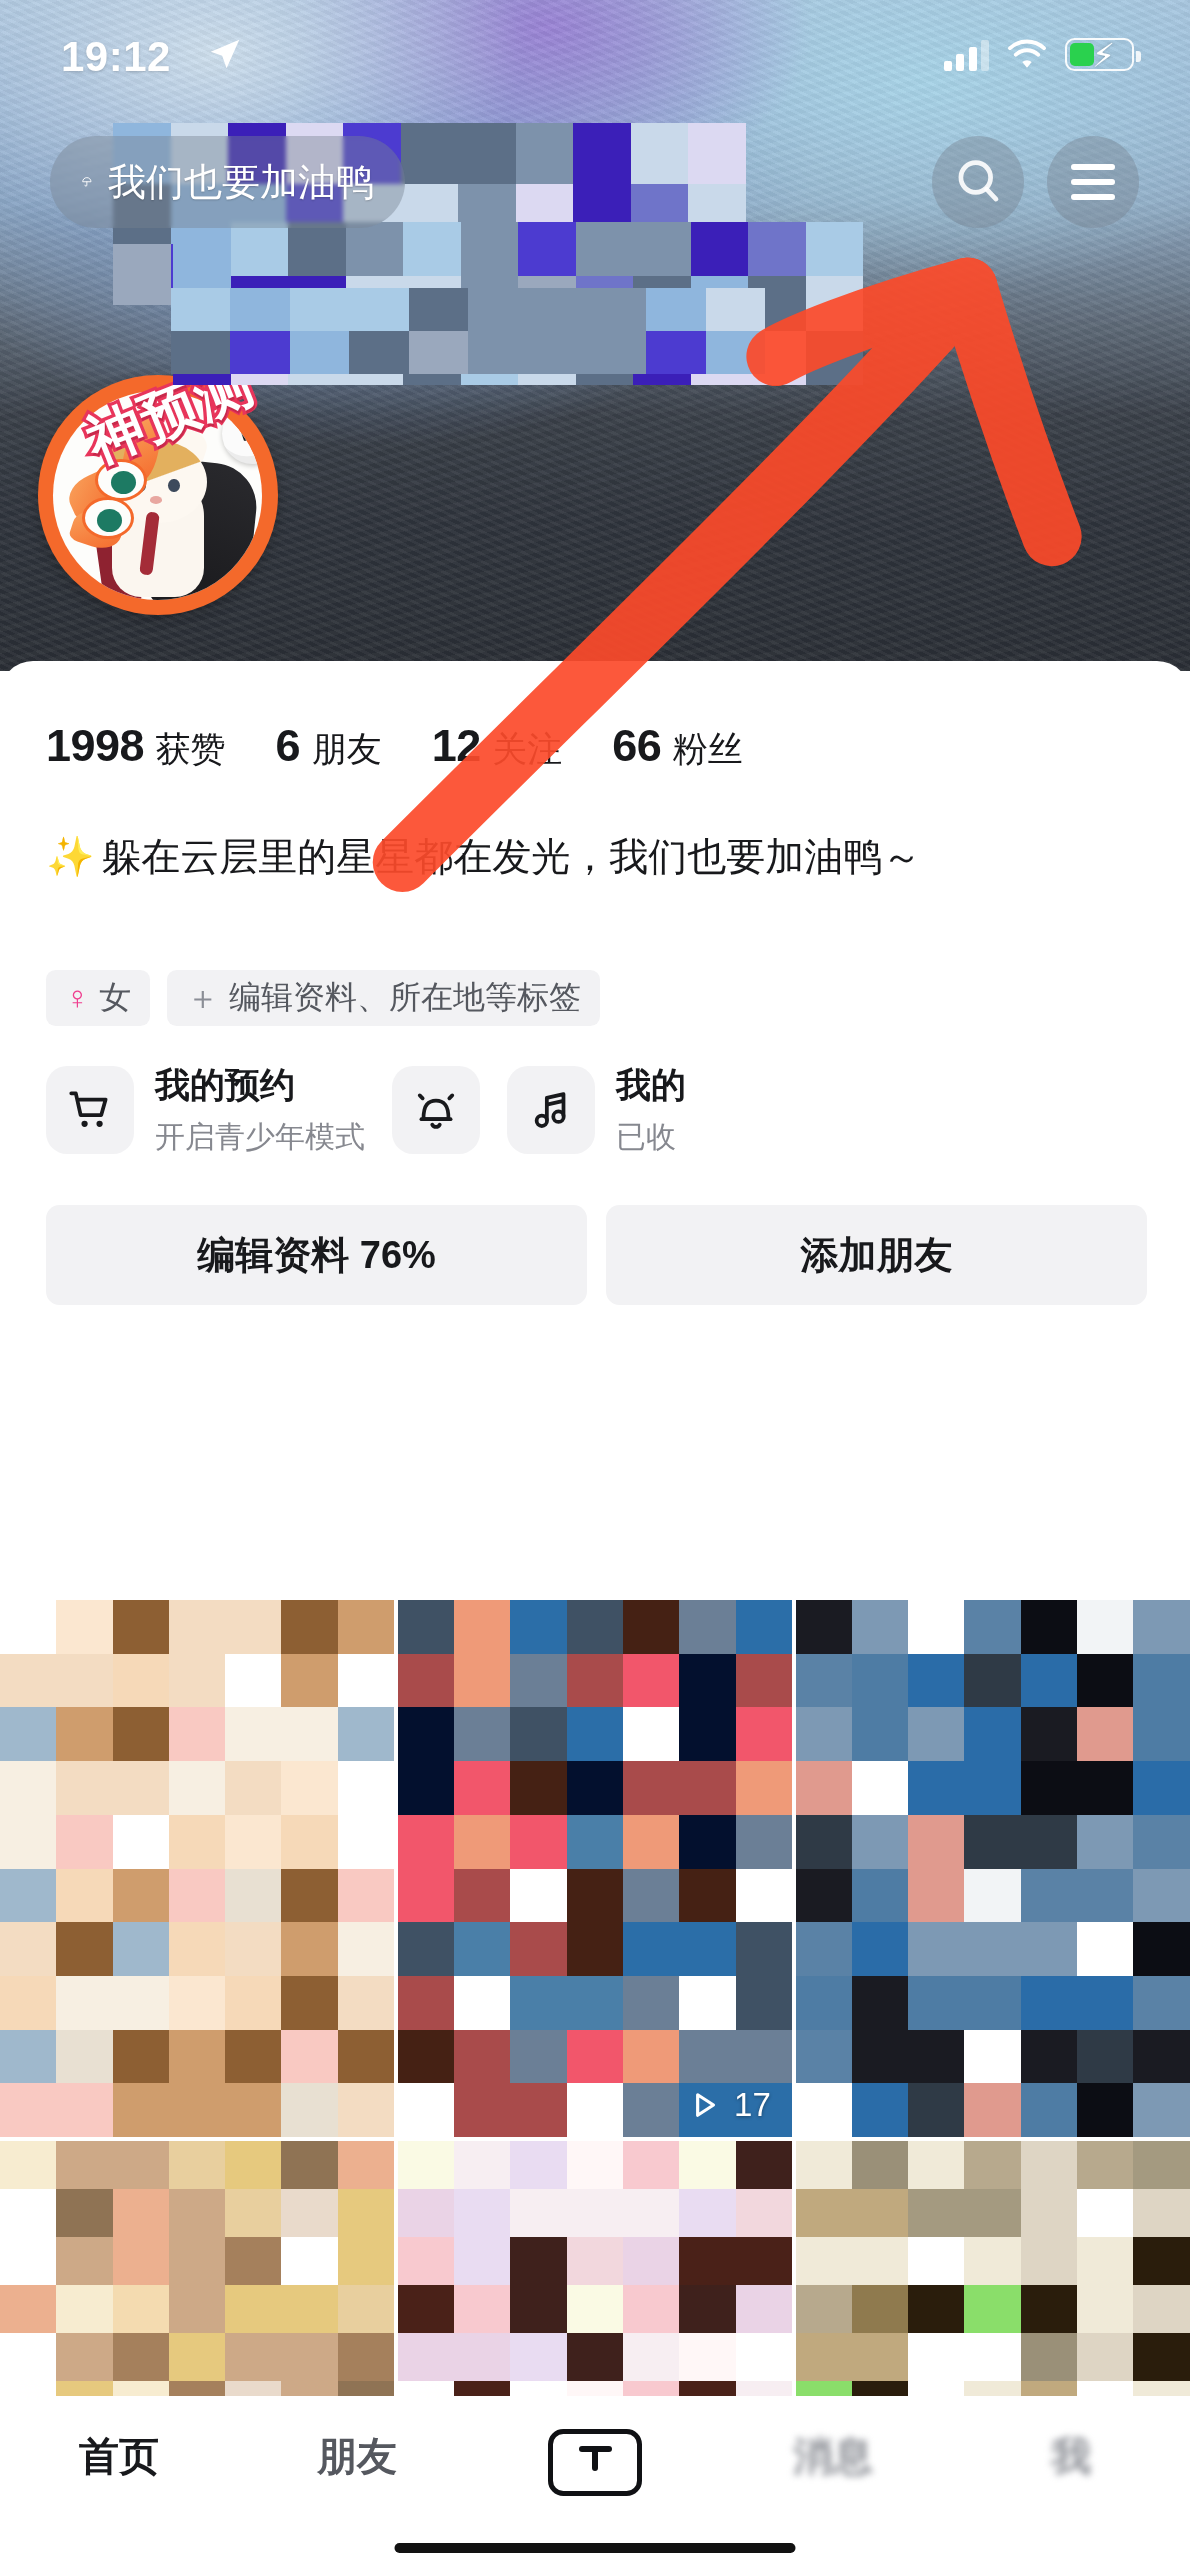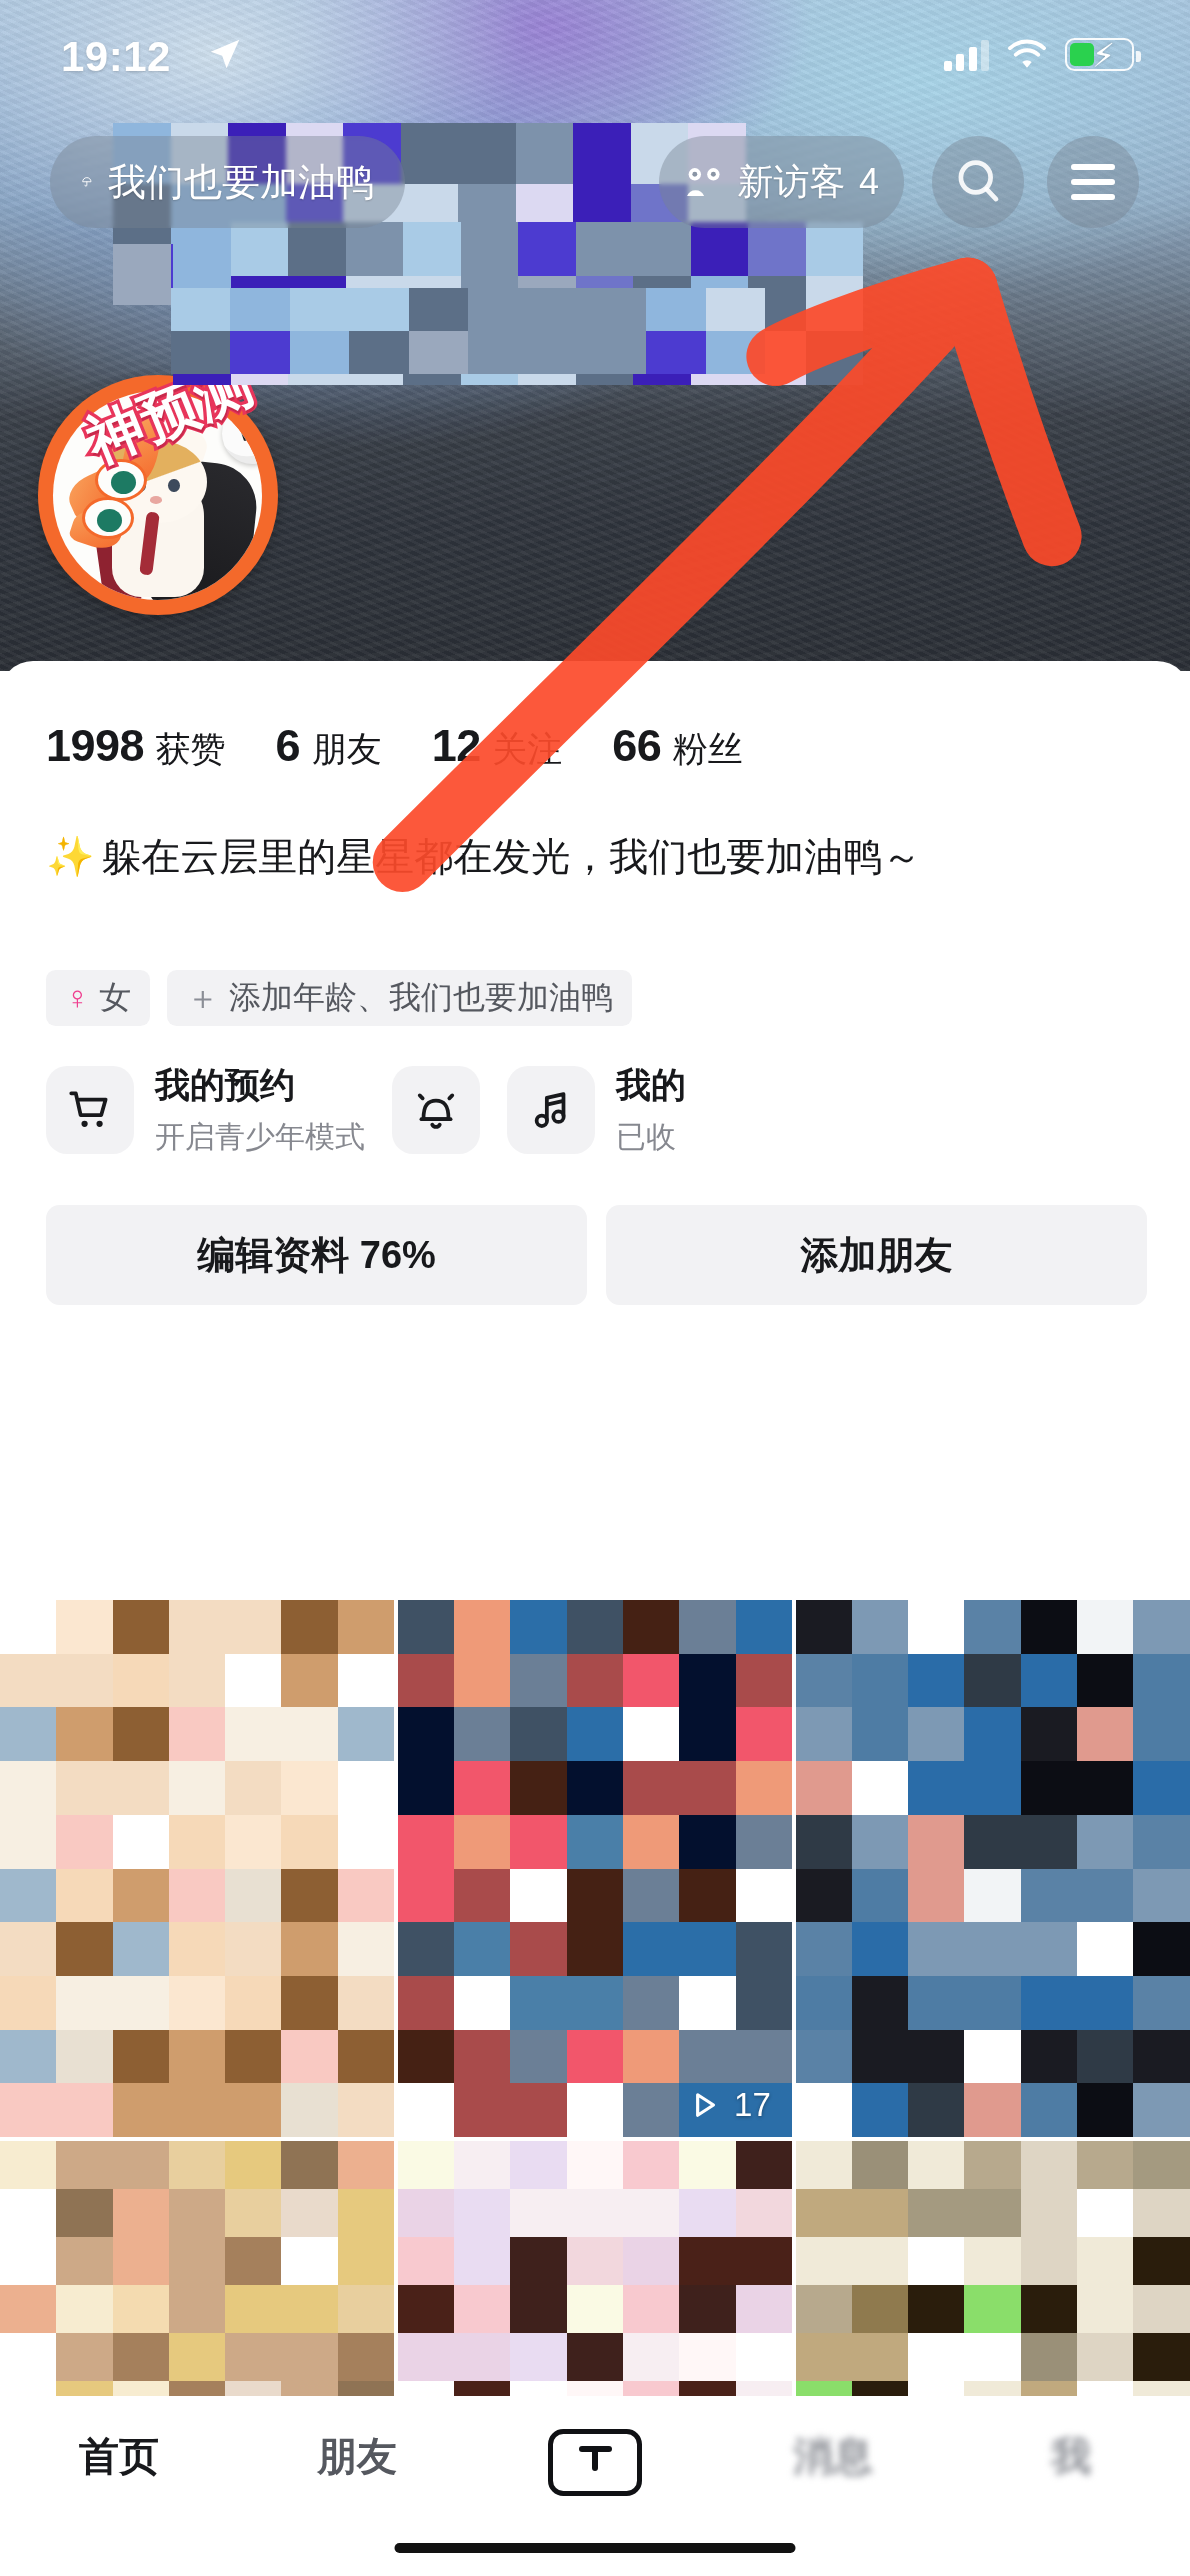--- a/index.html
+++ b/index.html
@@ -368,31 +368,20 @@
 
   <div class="topnav">
     <div class="pill pill-teen">
       <svg width="42" height="42" viewBox="0 0 24 24">
         <path d="M12 3a8.5 8.5 0 0 1 8.5 8.5H3.5A8.5 8.5 0 0 1 12 3z" stroke="#fff" stroke-width="1.9" fill="none"></path>
         <path d="M12 11.5v7a2 2 0 0 1-4 0" stroke="#fff" stroke-width="1.9" fill="none" stroke-linecap="round"></path>
       </svg>
       <span class="pt-label">我们也要加油鸭</span>
     </div>
 
-    <div class="pill pill-visit">
-      <svg width="44" height="38" viewBox="0 0 26 22">
-        <circle cx="7" cy="6" r="4" fill="#fff"></circle>
-          <circle cx="19" cy="6" r="4" fill="#fff"></circle>
-        <circle cx="7" cy="6" r="1.6" fill="#8a95a5"></circle>
-          <circle cx="19" cy="6" r="1.6" fill="#8a95a5"></circle>
-        <path d="M2 20a6 6 0 0 1 11 0z" fill="#fff"></path>
-      </svg>
-      <span class="pv-label">新访客</span>
-      <span class="pv-label">4</span>
-    </div>
 
     <div class="circ circ-search">
       <svg width="54" height="54" viewBox="0 0 24 24">
         <circle cx="11" cy="10" r="6.6" stroke="rgba(255,255,255,.9)" stroke-width="2.1" fill="none"></circle>
         <path d="M15.8 15.2 20 19.6" stroke="rgba(255,255,255,.9)" stroke-width="2.1" stroke-linecap="round"></path>
       </svg>
     </div>
 
     <div class="circ circ-menu">
       <span class="burger">
@@ -436,21 +425,21 @@
       <span class="spark">✨</span><span>躲在云层里的星星都在发光，我们也要加油鸭～</span>
     </div>
 
     <div class="tags">
       <div class="tag tag-gender">
         <span class="sym">♀</span>
         <span class="t-lbl">女</span>
       </div>
       <div class="tag tag-add">
         <span class="plus">＋</span>
-        <span class="t-lbl">添加年龄、我们也要加油鸭</span>
+        <span class="t-lbl">编辑资料、所在地等标签</span>
       </div>
     </div>
 
     <div class="services">
       <div class="svc">
         <span class="svc-ico">
           <svg width="50" height="50" viewBox="0 0 24 24">
             <path d="M3 4h2.2l2.3 10.4h9.9l2.1-7.4H7" stroke="#18191c" stroke-width="1.8" fill="none" stroke-linecap="round" stroke-linejoin="round"></path>
             <circle cx="9.4" cy="18.6" r="1.5" fill="#18191c"></circle>
               <circle cx="16.6" cy="18.6" r="1.5" fill="#18191c"></circle>

